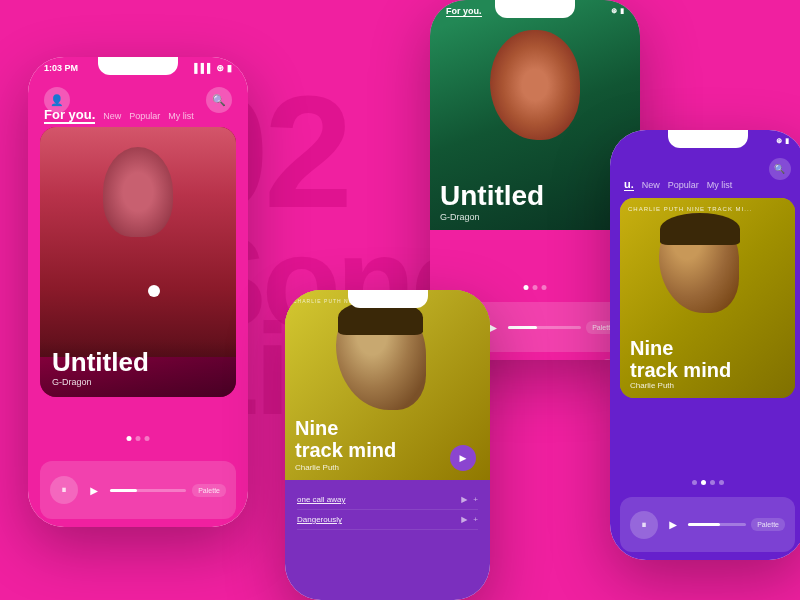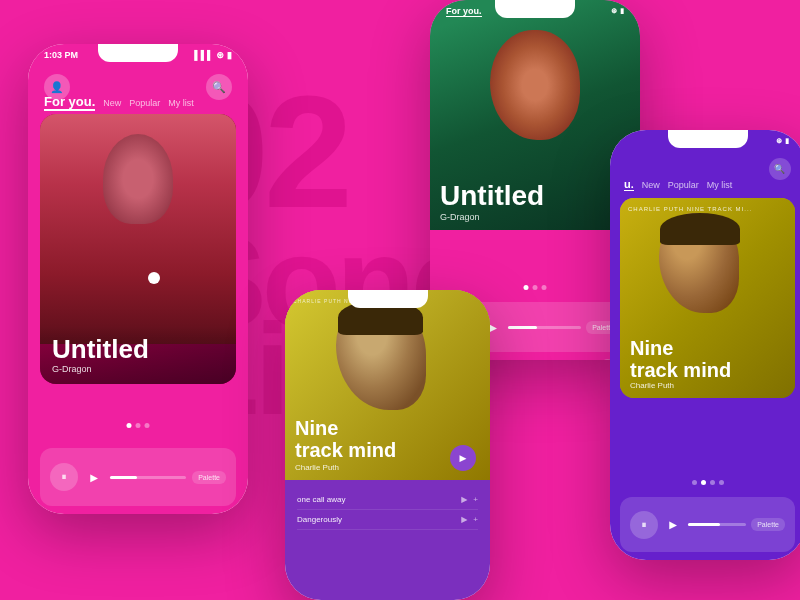--- a/index.html
+++ b/index.html
@@ -65,21 +65,21 @@
       font-weight: 600;
       color: #333;
     }
 
     .status-bar .time { font-size: 9px; font-weight: 700; }
     .status-icons { display: flex; gap: 3px; align-items: center; }
 
     
     .phone-1 {
       left: 28px;
-      top: 44px;
+      top: 57px;
       width: 220px;
       height: 470px;
     }
 
     .phone-1 .screen {
       width: 100%;
       height: 100%;
       background: #f020a0;
       position: relative;
     }
@@ -347,20 +347,21 @@
       display: flex;
       align-items: center;
       justify-content: space-between;
       padding: 5px 0;
       border-bottom: 1px solid rgba(255,255,255,0.1);
     }
 
     .song-title {
       font-size: 8px;
       color: rgba(255,255,255,0.9);
+      text-decoration: underline;
     }
 
     .song-actions {
       display: flex;
       gap: 6px;
     }
 
     .song-play-icon, .song-add-icon {
       font-size: 8px;
       color: rgba(255,255,255,0.6);

